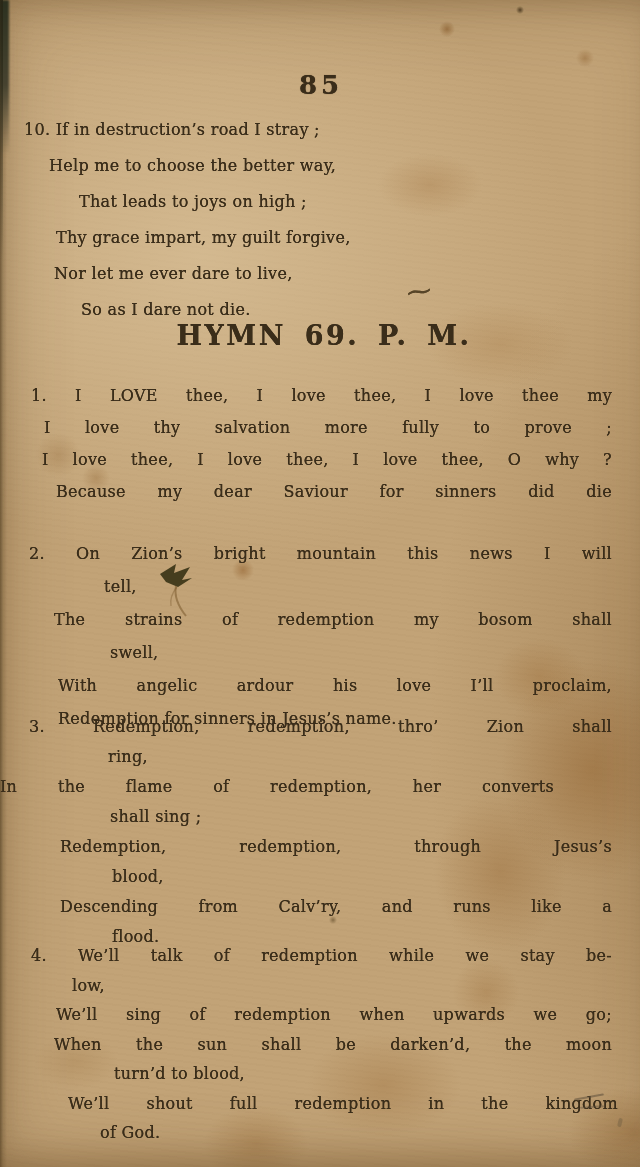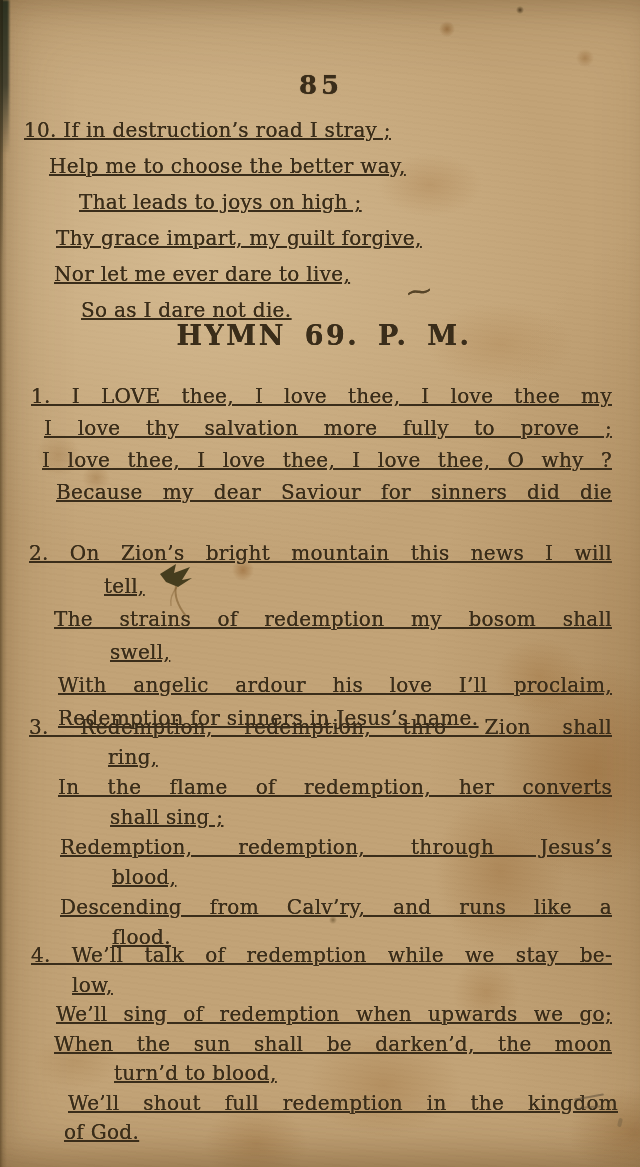--- a/index.html
+++ b/index.html
@@ -47,24 +47,23 @@
   }
   .hymn-title{
     position:absolute;top:320px;left:0;width:100%;text-align:center;margin:0;
     transform:translateX(-10px);
     font-size:27px;font-weight:bold;letter-spacing:2.5px;word-spacing:7px;
     text-shadow:0 0 .6px currentColor;
   }
   .verse{position:absolute;left:0;width:640px;}
   .line{
     white-space:nowrap;
-    font-size:20px;
+    font-size:16px;
     letter-spacing:.3px;
     text-shadow:0 0 .6px currentColor;
-    text-decoration:underline;
   }
   .line.j{
     white-space:normal;
     text-align:justify;
     text-align-last:justify;
   }
   
   .corner-strip{
     position:absolute;left:0;top:0;width:9px;height:155px;
     background:linear-gradient(to bottom,#2c3120 0%,#474330 55%,rgba(71,67,48,0) 100%);
@@ -120,35 +119,35 @@
         <div class="line j" style="margin-left: 29px; height: 33px; line-height: 33px; width: 583px;">2. On Zion’s bright mountain this news I will</div>
         <div class="line" style="margin-left: 104px; height: 33px; line-height: 33px;">tell,</div>
         <div class="line j" style="margin-left: 54px; height: 33px; line-height: 33px; width: 558px;">The strains of redemption my bosom shall</div>
         <div class="line" style="margin-left: 110px; height: 33px; line-height: 33px;">swell,</div>
         <div class="line j" style="margin-left: 58px; height: 33px; line-height: 33px; width: 554px;">With angelic ardour his love I’ll proclaim,</div>
         <div class="line" style="margin-left: 58px; height: 33px; line-height: 33px;">Redemption for sinners in Jesus’s name.</div>
       </div>
       <div class="verse" style="top: 712px;">
         <div class="line j" style="margin-left: 29px; height: 30px; line-height: 30px; width: 583px;">3. Redemption, redemption, thro’ Zion shall</div>
         <div class="line" style="margin-left: 108px; height: 30px; line-height: 30px;">ring,</div>
-        <div class="line j" style="margin-left: 58px; height: 30px; line-height: 30px; width: 554px;">In the flame of redemption, her converts</div>
+        <div class="line j" style="height: 30px; line-height: 30px; width: 554px;">In the flame of redemption, her converts</div>
         <div class="line" style="margin-left: 110px; height: 30px; line-height: 30px;">shall sing ;</div>
         <div class="line j" style="margin-left: 60px; height: 30px; line-height: 30px; width: 552px;">Redemption, redemption, through Jesus’s</div>
         <div class="line" style="margin-left: 112px; height: 30px; line-height: 30px;">blood,</div>
         <div class="line j" style="margin-left: 60px; height: 30px; line-height: 30px; width: 552px;">Descending from Calv’ry, and runs like a</div>
         <div class="line" style="margin-left: 112px; height: 30px; line-height: 30px;">flood.</div>
       </div>
       <div class="verse" style="top: 941px;">
         <div class="line j" style="margin-left: 31px; height: 29.5px; line-height: 29.5px; width: 581px;">4. We’ll talk of redemption while we stay be-</div>
         <div class="line" style="margin-left: 72px; height: 29.5px; line-height: 29.5px;">low,</div>
         <div class="line j" style="margin-left: 56px; height: 29.5px; line-height: 29.5px; width: 556px;">We’ll sing of redemption when upwards we go;</div>
         <div class="line j" style="margin-left: 54px; height: 29.5px; line-height: 29.5px; width: 558px;">When the sun shall be darken’d, the moon</div>
         <div class="line" style="margin-left: 114px; height: 29.5px; line-height: 29.5px;">turn’d to blood,</div>
         <div class="line j" style="margin-left: 68px; height: 29.5px; line-height: 29.5px; width: 550px;">We’ll shout full redemption in the kingdom</div>
-        <div class="line" style="margin-left: 64px; height: 29.5px; line-height: 29.5px;">of God.</div>
+        <div class="line" style="margin-left: 100px; height: 29.5px; line-height: 29.5px;">of God.</div>
       </div>
     </div>
 
   <svg class="ink-blot" width="50" height="62" viewBox="0 0 50 62">
     <path d="M4,14 L20,4 L18,13 L34,7 L26,20 L36,18 L22,27 L10,22 Z" fill="#3b3417" opacity="0.92"></path>
     <path d="M20,26 C18,36 22,46 30,56" stroke="#7a5a2c" stroke-width="2" fill="none" opacity="0.55"></path>
     <path d="M21,27 C16,33 14,40 15,46" stroke="#7a5a2c" stroke-width="1.4" fill="none" opacity="0.4"></path>
   </svg>
 
   <div class="scribble s1"></div>

